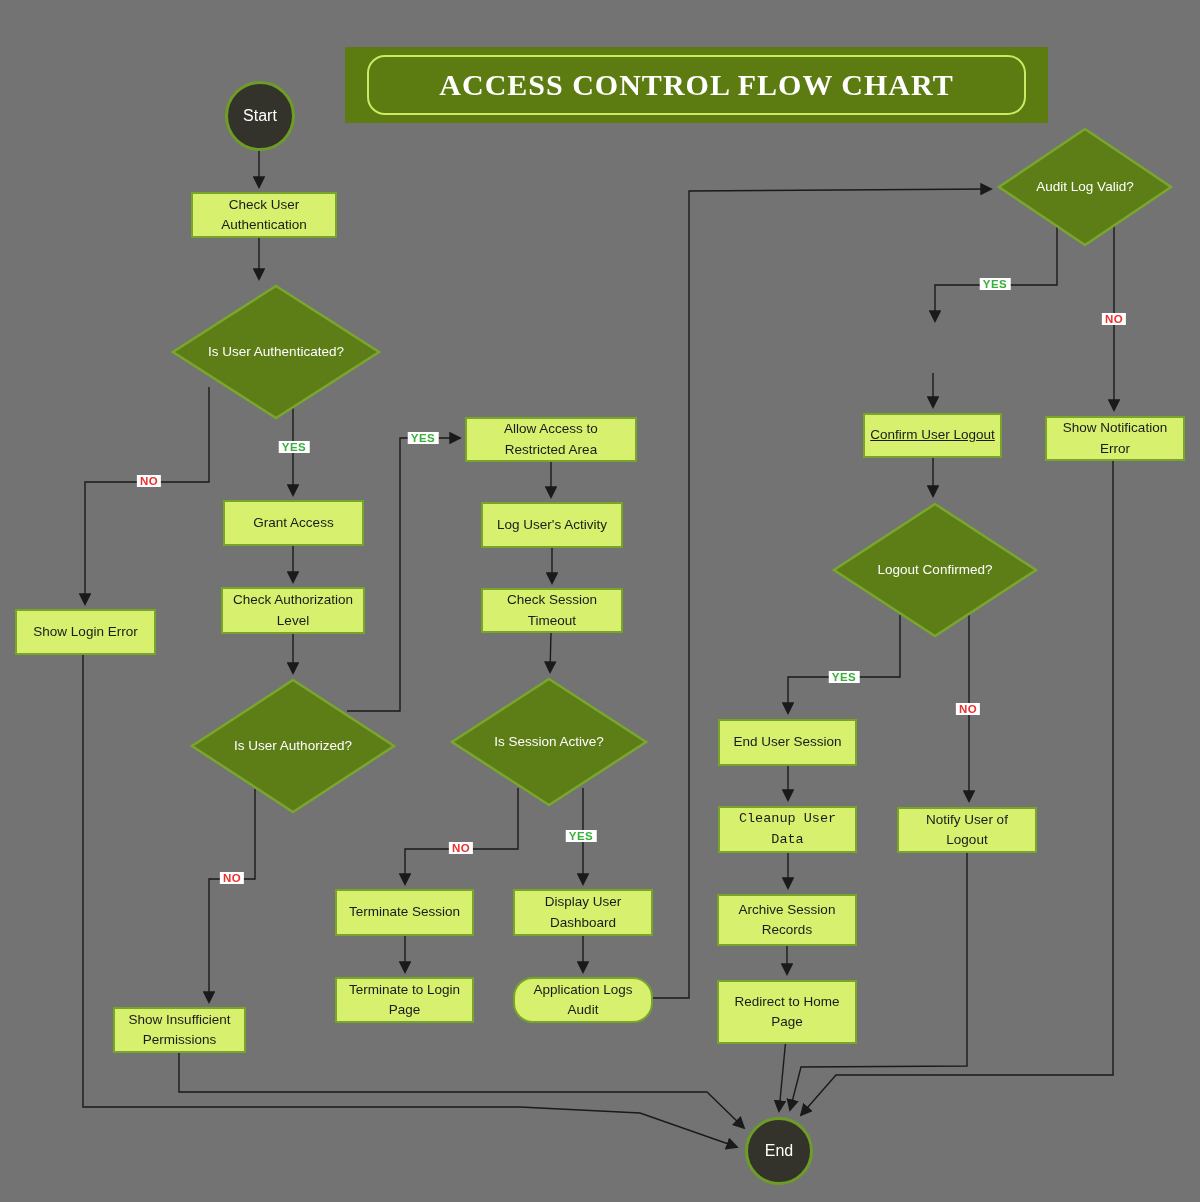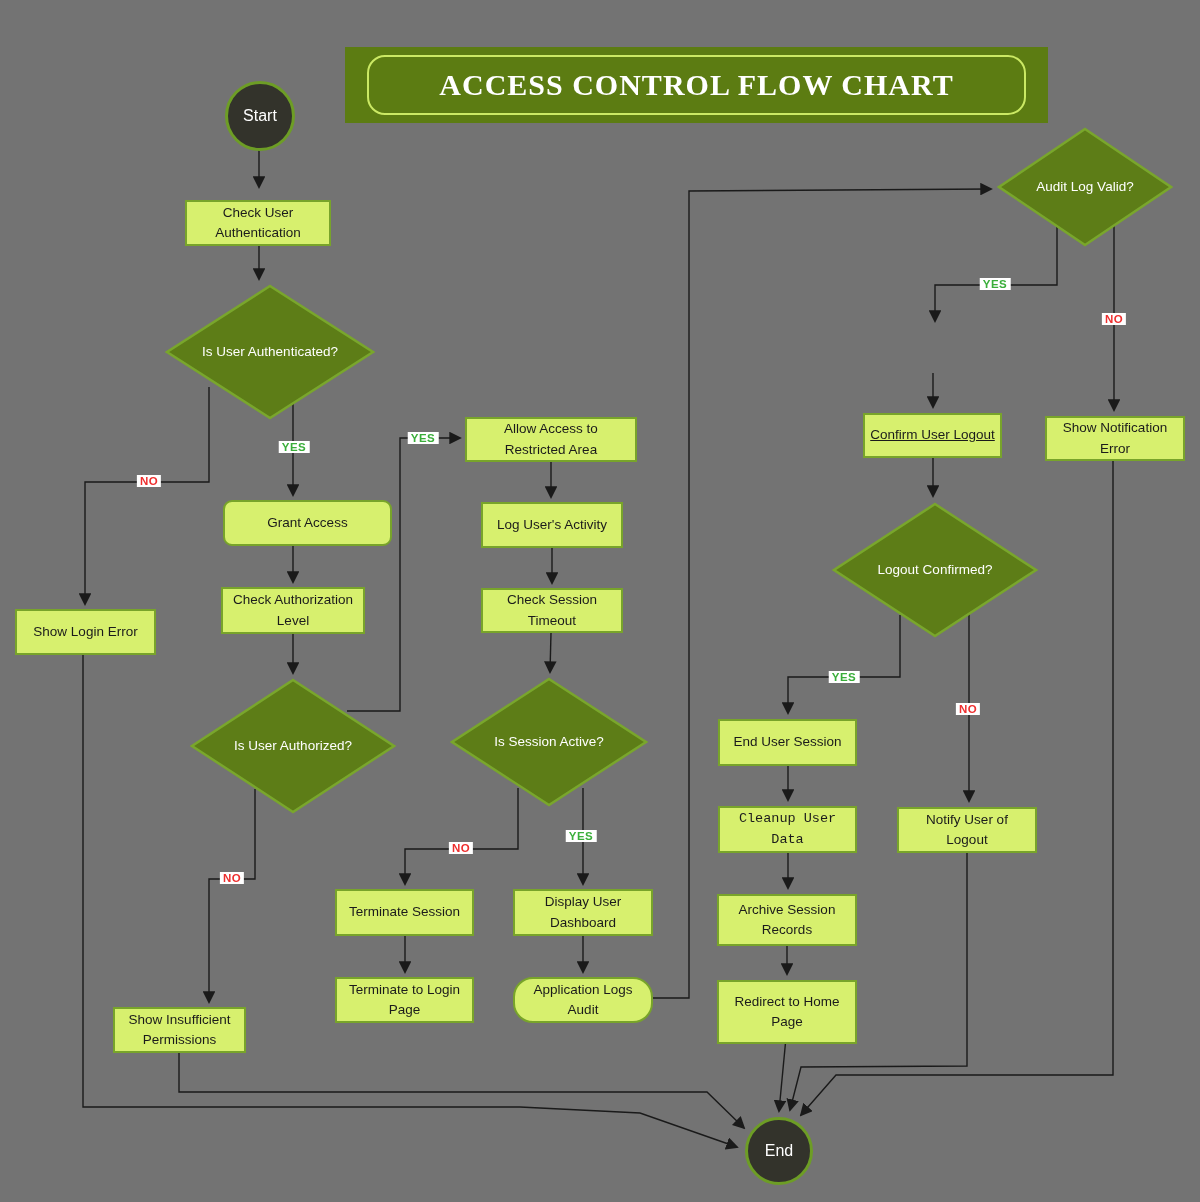--- a/index.html
+++ b/index.html
@@ -90,24 +90,24 @@
     <div class="title-text">ACCESS CONTROL FLOW CHART</div>
   </div>
 
   <div class="terminal" style="left:225px;top:81px;width:70px;height:70px;">
     <span>Start</span>
   </div>
   <div class="terminal" style="left:745px;top:1117px;width:68px;height:68px;">
     <span>End</span>
   </div>
 
-  <div class="node-box" style="left:185px;top:192px;width:146px;height:46px;margin-top:8px;">
+  <div class="node-box" style="left:191px;top:192px;width:146px;height:46px;">
     <span>Check User Authentication</span>
   </div>
-  <div class="node-box" style="left:223px;top:500px;width:169px;height:46px;border-radius:9px;">
+  <div class="node-box" style="left:223px;top:500px;width:141px;height:46px;">
     <span>Grant Access</span>
   </div>
   <div class="node-box" style="left:221px;top:587px;width:144px;height:47px;">
     <span>Check Authorization Level</span>
   </div>
   <div class="node-box" style="left:15px;top:609px;width:141px;height:46px;">
     <span>Show Login Error</span>
   </div>
   <div class="node-box" style="left:465px;top:417px;width:172px;height:45px;">
     <span>Allow Access to Restricted Area</span>
@@ -148,21 +148,21 @@
   <div class="node-box" style="left:717px;top:980px;width:140px;height:64px;">
     <span>Redirect to Home Page</span>
   </div>
   <div class="node-box" style="left:897px;top:807px;width:140px;height:46px;">
     <span>Notify User of Logout</span>
   </div>
   <div class="node-box" style="left:113px;top:1007px;width:133px;height:46px;">
     <span>Show Insufficient Permissions</span>
   </div>
 
-  <div class="diamond" style="left:165px;top:284px;width:210px;height:136px;">
+  <div class="diamond" style="left:171px;top:284px;width:210px;height:136px;">
     <svg width="210" height="136">
       <polygon points="105,2 208,68 105,134 2,68" fill="#5d7d17" stroke="#79a62c" stroke-width="2.5"></polygon>
     </svg>
     <div class="diamond-label">Is User Authenticated?</div>
   </div>
   <div class="diamond" style="left:190px;top:678px;width:206px;height:136px;">
     <svg width="206" height="136">
       <polygon points="103,2 204,68 103,134 2,68" fill="#5d7d17" stroke="#79a62c" stroke-width="2.5"></polygon>
     </svg>
     <div class="diamond-label">Is User Authorized?</div>

